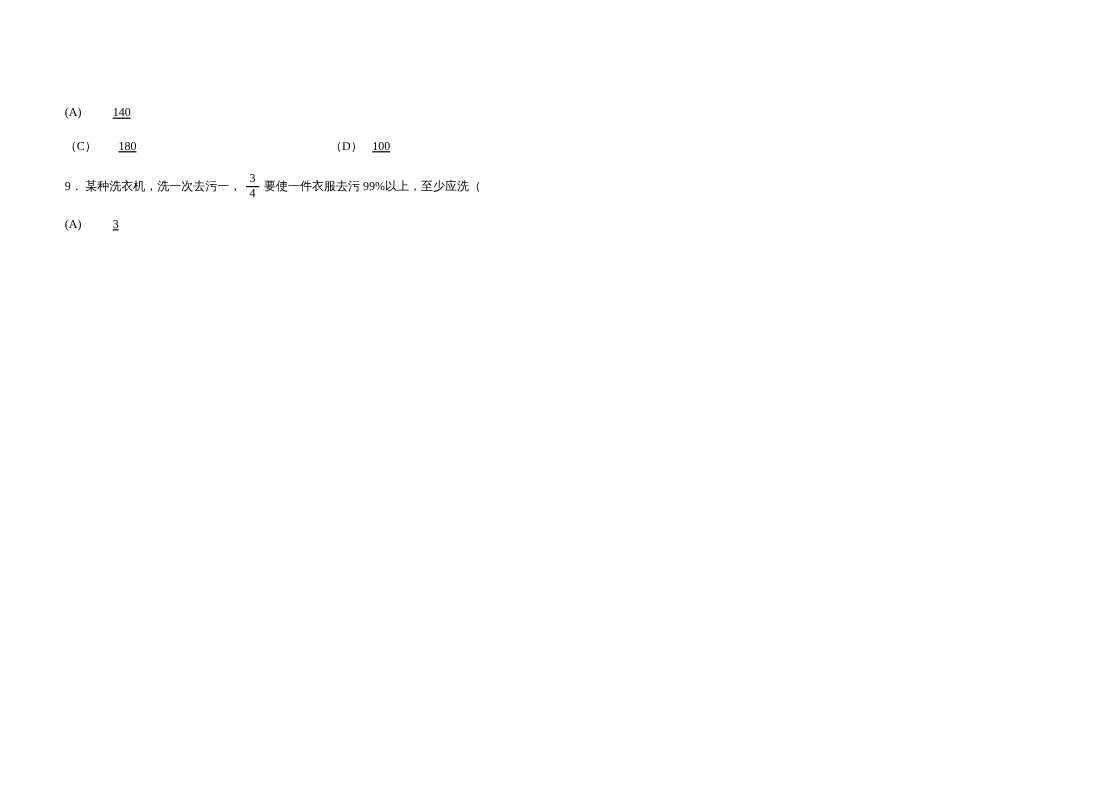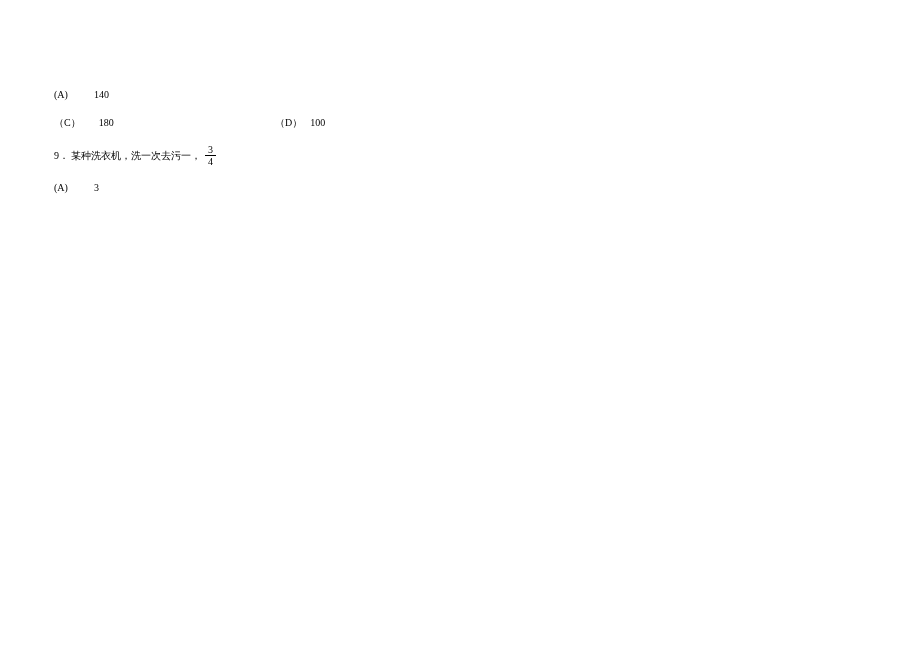--- a/index.html
+++ b/index.html
@@ -23,20 +23,21 @@
       line-height: 1.4;
     }
     .option-item {
       display: inline-flex;
     }
     .option-label {
       margin-right: 8px;
     }
     .option-value {
       margin-right: 10px;
+      text-decoration: underline;
     }
     .question-row {
       display: flex;
       align-items: center;
       margin-top: 4px;
       margin-bottom: 14px;
       line-height: 1.4;
     }
     .question-num {
       margin-right: 2px;
@@ -91,20 +92,21 @@
   </div>
 </div>
 
 <div class="question-row">
   <span class="question-num">9．</span>
   <span class="question-text-part">某种洗衣机，洗一次去污一，</span>
   <span class="fraction">
     <span class="numerator">3</span>
     <span class="denominator">4</span>
   </span>
+  <span class="question-text-part">要使一件衣服去污 99%以上，至少应洗（</span>
 </div>
 
 <div class="option-row">
   <div class="option-item">
     <span class="option-label">(A)</span>
     <span style="width:18px;"></span>
     <span class="option-value">3</span>
   </div>
 </div>
 

